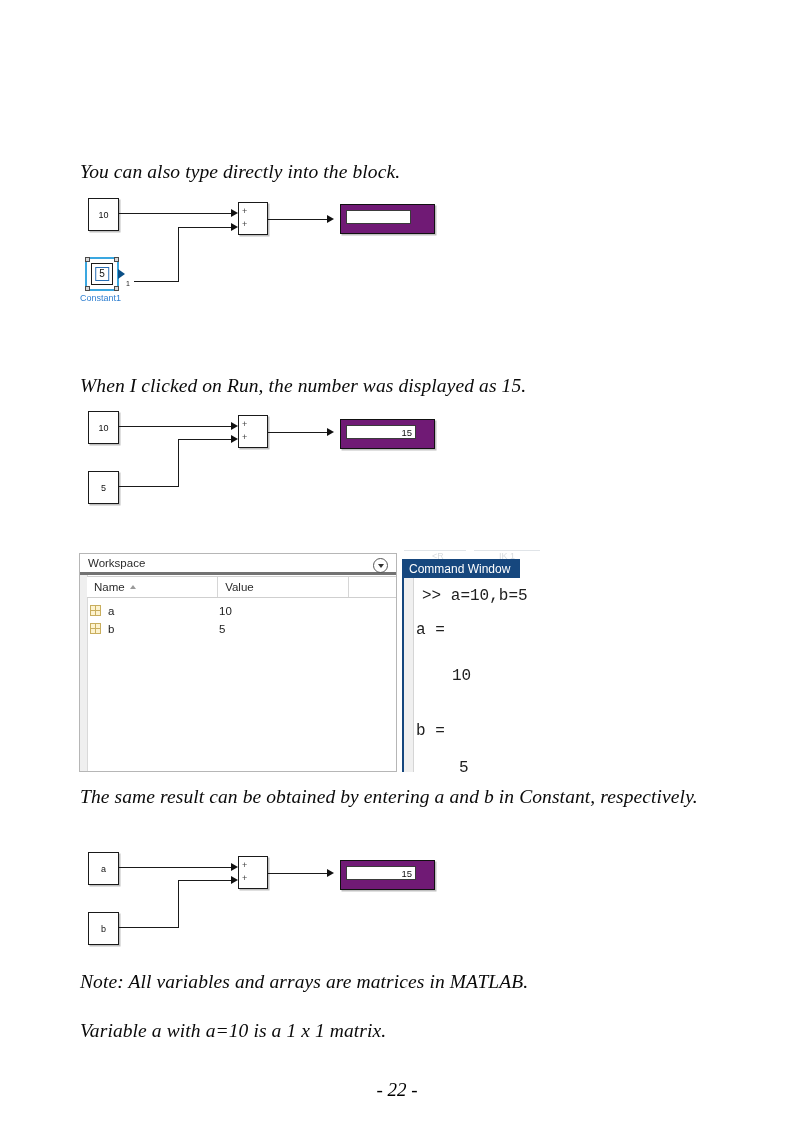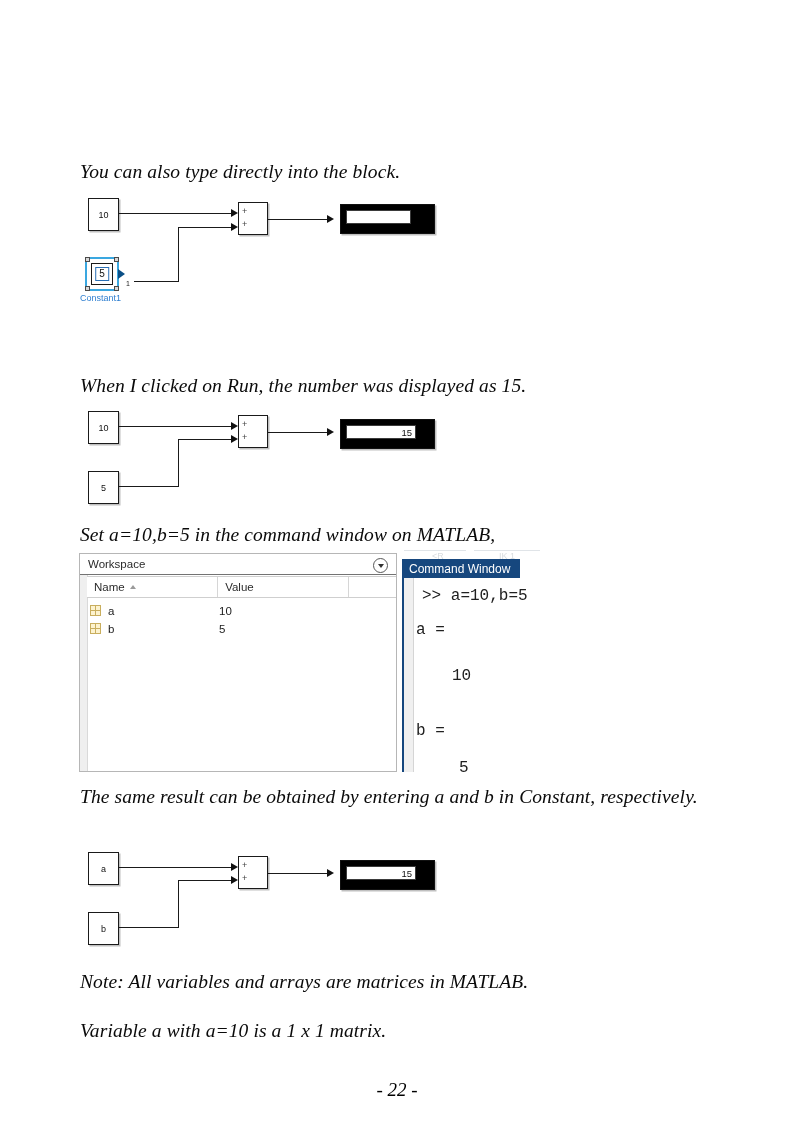--- a/index.html
+++ b/index.html
@@ -76,21 +76,21 @@
     position: absolute;
     left: 3px;
     font-family: "Liberation Sans", "DejaVu Sans", sans-serif;
     font-size: 9px;
     line-height: 9px;
     color: #444444;
   }
   .sl-display {
     position: absolute;
     box-sizing: border-box;
-    background: #000000;
+    background: #701a75;
     border: 1.5px solid #111111;
     box-shadow: 1.5px 1.5px 0 rgba(140,140,140,0.55);
   }
   .sl-display .lcd {
     position: absolute;
     box-sizing: border-box;
     border: 1.4px solid #3b3b3b;
     background: #ffffff;
     font-family: "Liberation Sans", "DejaVu Sans", sans-serif;
     font-size: 9.5px;
@@ -175,21 +175,21 @@
     background: #ffffff;
     border: 1px solid #b6b6b6;
     font-family: "Liberation Sans", "DejaVu Sans", sans-serif;
     overflow: hidden;
   }
   .ws-title {
     position: absolute;
     left: 0; top: 0; right: 0;
     height: 21px;
     box-sizing: border-box;
-    border-bottom: 1px solid #737373;
+    border-bottom: 3px solid #737373;
     background: #ffffff;
     display: flex;
     align-items: center;
     padding-left: 8px;
     font-size: 11.5px;
     color: #2b2b2b;
   }
   .ws-dd {
     position: absolute;
     right: 8px;
@@ -407,21 +407,20 @@
     </div>
 
     <div class="wire h" style="left:268px; top:385px; width:64px;"></div>
     <div class="arrowhead" style="left:327px; top:381px;"></div>
 
     <div class="sl-display" style="left:340px; top:372px; width:95px; height:30px;">
       <div class="lcd" style="left:5px; top:5px; width:70px; height:14px;">15</div>
     </div>
   </div>
 
-  <div class="prose nojustify" style="left:80px; top:473px; width:640px;">Set a=10,b=5 in the command window on MATLAB,</div>
 
   <div class="ghost-toolbar" style="left:404px; top:498px; width:136px; height:16px;">
     <div class="g-seg" style="left:0px; top:5px; width:62px; height:1px;"></div>
     <div class="g-seg" style="left:70px; top:5px; width:66px; height:1px;"></div>
     <div class="g-txt" style="left:28px; top:6px;">&lt;R</div>
     <div class="g-txt" style="left:95px; top:6px;">IK 1</div>
   </div>
 
   <div class="ws-panel" style="left:79px; top:506px; width:318px; height:219px;">
 

